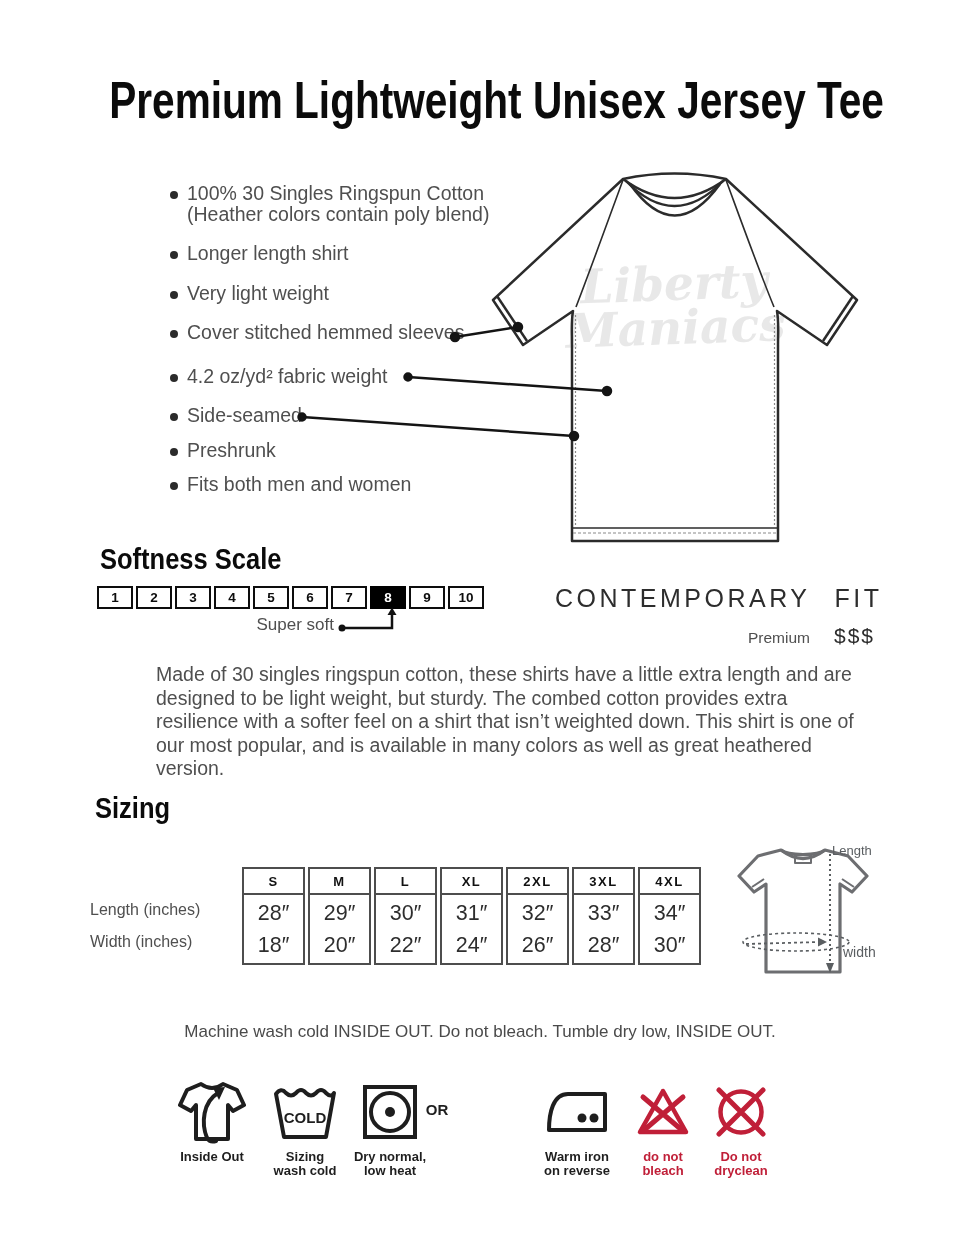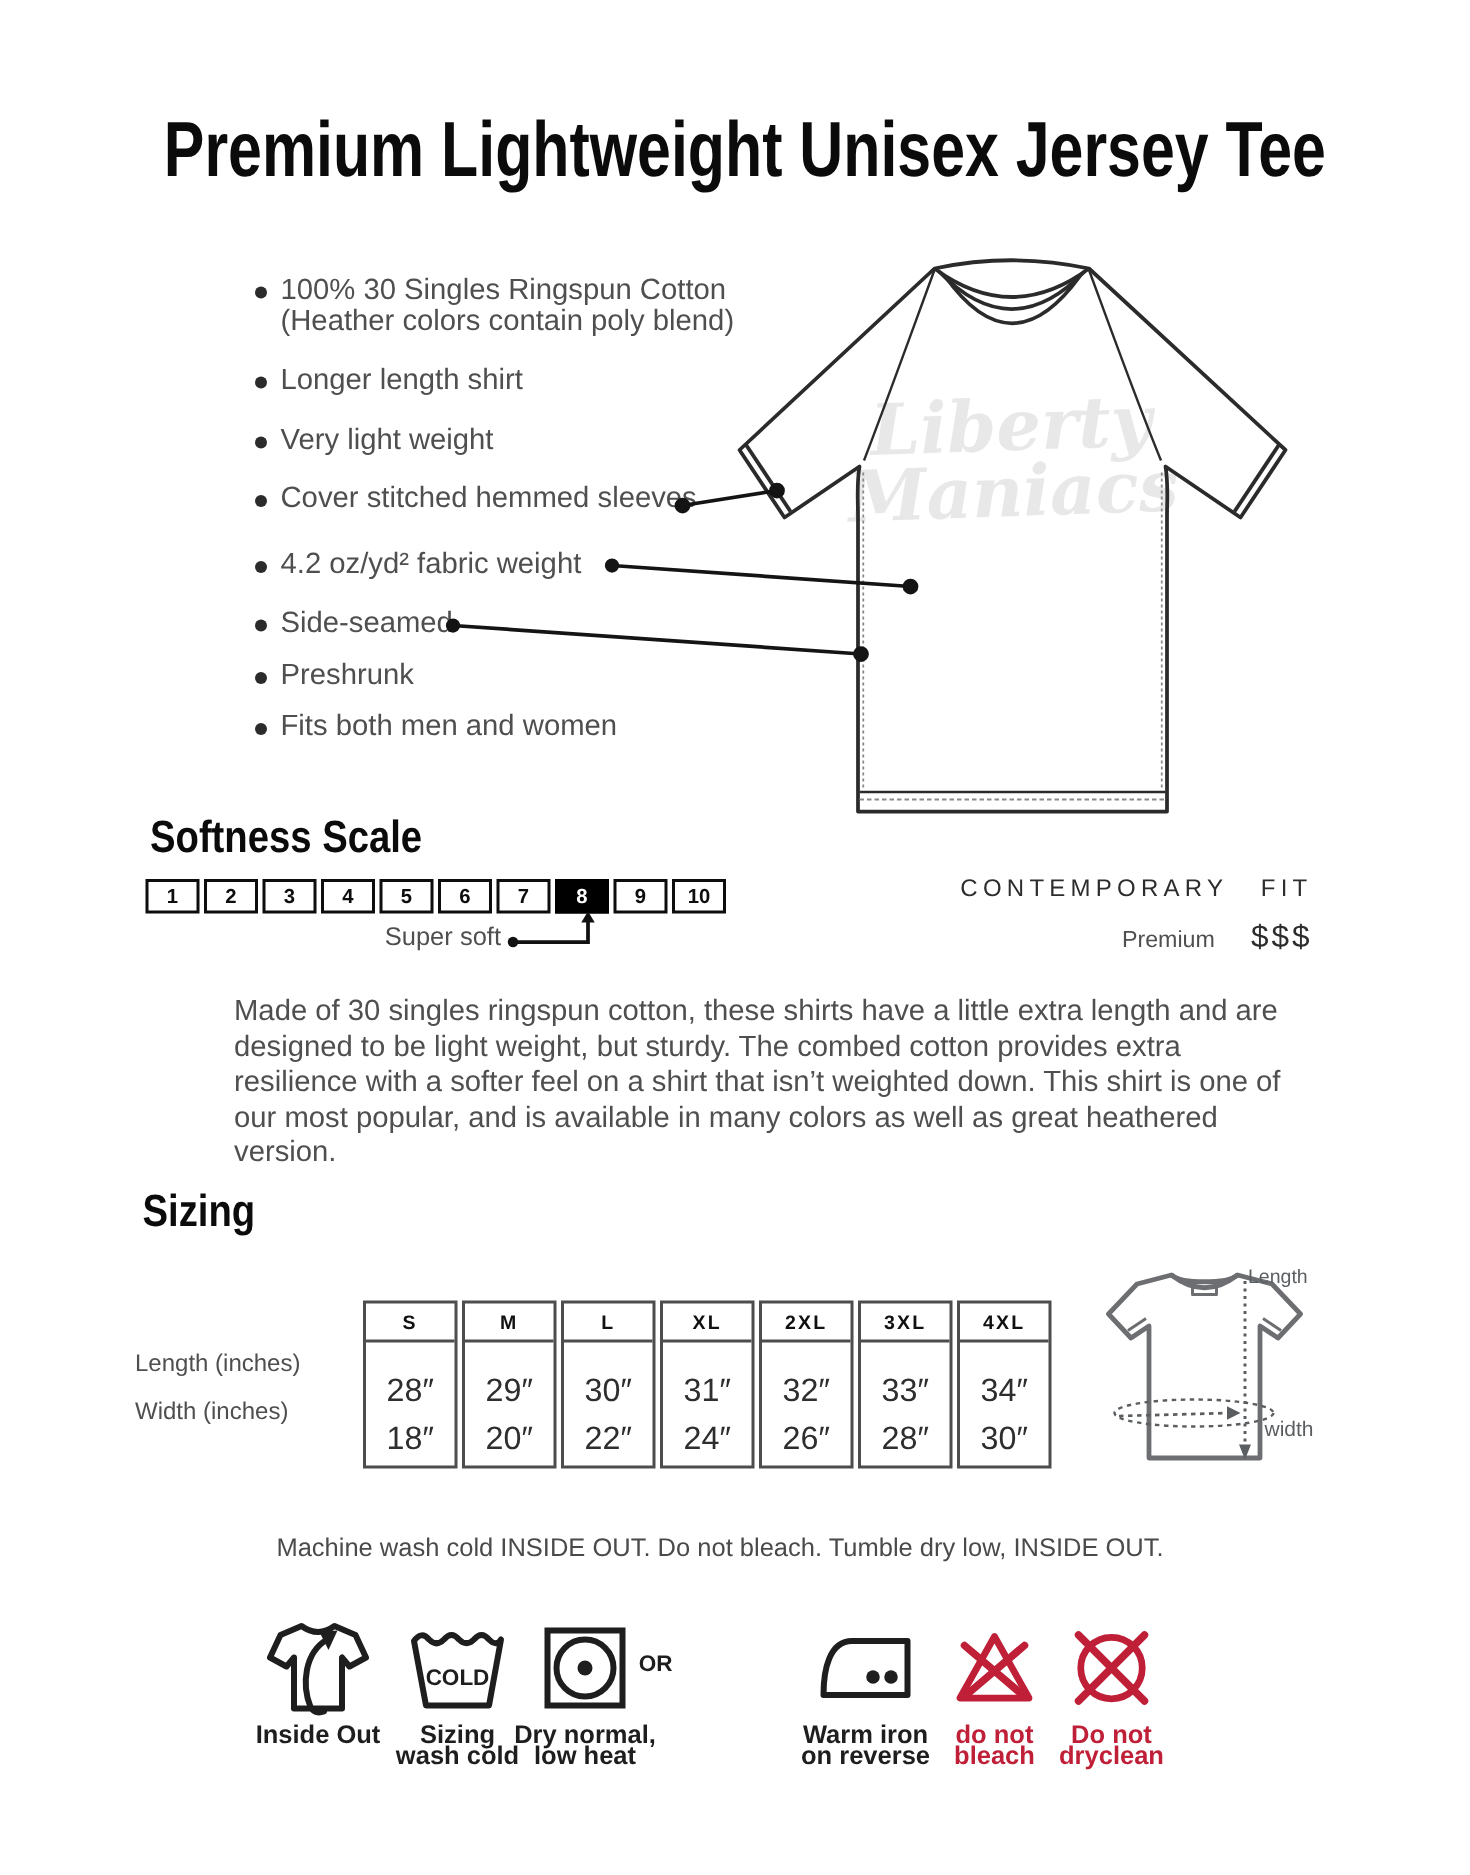--- a/index.html
+++ b/index.html
@@ -16,40 +16,40 @@
   .feature .b-dot{flex:none;width:8px;height:8px;border-radius:4px;background:#2b2b2b;margin:8px 9px 0 0;}
   .feature .f-text{white-space:pre-line;}
   
   .scale{left:97px;top:586px;display:flex;gap:3px;}
   .scale-box{width:32px;height:19px;border:2px solid #0d0d0d;display:flex;align-items:center;justify-content:center;
              font-size:13.5px;font-weight:bold;color:#0d0d0d;background:#fff;}
   .scale-box.active{background:#000;border-color:#000;color:#fff;}
   .supersoft{left:230px;top:615px;width:104px;text-align:right;font-size:17px;color:#4f4f4f;}
   
   .fitblock{left:555px;top:584px;width:320px;text-align:right;}
-  .fit-label{font-size:16px;letter-spacing:3.5px;word-spacing:14px;color:#2d2d2d;white-space:nowrap;text-align:right;}
+  .fit-label{font-size:25px;letter-spacing:3.5px;word-spacing:14px;color:#2d2d2d;white-space:nowrap;text-align:right;}
   .fit-row{margin-top:11px;display:flex;justify-content:flex-end;align-items:baseline;gap:24px;}
   .fit-tier{font-size:15.5px;color:#4f4f4f;}
   .fit-price{font-size:21px;color:#2d2d2d;letter-spacing:2px;}
   
   .desc{left:156px;top:663px;width:716px;font-size:19.5px;line-height:23.5px;color:#4f4f4f;}
   
   .size-table{left:242px;top:867px;display:flex;gap:3px;}
   .size-col{width:59px;border:2px solid #4d4d4d;background:#fff;}
   .size-head{height:24px;border-bottom:2px solid #4d4d4d;display:flex;align-items:center;justify-content:center;
              font-size:13px;font-weight:bold;letter-spacing:1.5px;color:#111;}
-  .size-body{padding-top:16px;padding-bottom:2px;}
+  .size-body{padding-top:2px;padding-bottom:2px;}
   .size-val{height:32px;display:flex;align-items:center;justify-content:center;font-size:21.5px;color:#2e2e2e;}
   .rowlabel{left:90px;font-size:16px;color:#4f4f4f;white-space:nowrap;}
   .diag-label{color:#5a5e61;}
   
   .care-note{left:130px;top:1022px;width:700px;text-align:center;font-size:17px;color:#4a4a4a;}
   .care-item{top:1076px;width:100px;}
   .care-icon{height:72px;display:flex;align-items:center;justify-content:center;}
-  .care-label{margin-top:2px;text-align:center;font-size:17px;line-height:14px;font-weight:bold;
+  .care-label{margin-top:2px;text-align:center;font-size:13px;line-height:14px;font-weight:bold;
               color:#1e1e1e;white-space:pre-line;}
   .care-label.red{color:#c01f38;}
   .or-label{left:415px;top:1101px;width:44px;text-align:center;font-size:15px;font-weight:bold;color:#1e1e1e;}
   svg{display:block;}
 </style>
 </head>
 <body>
 
 <div class="page">
 

